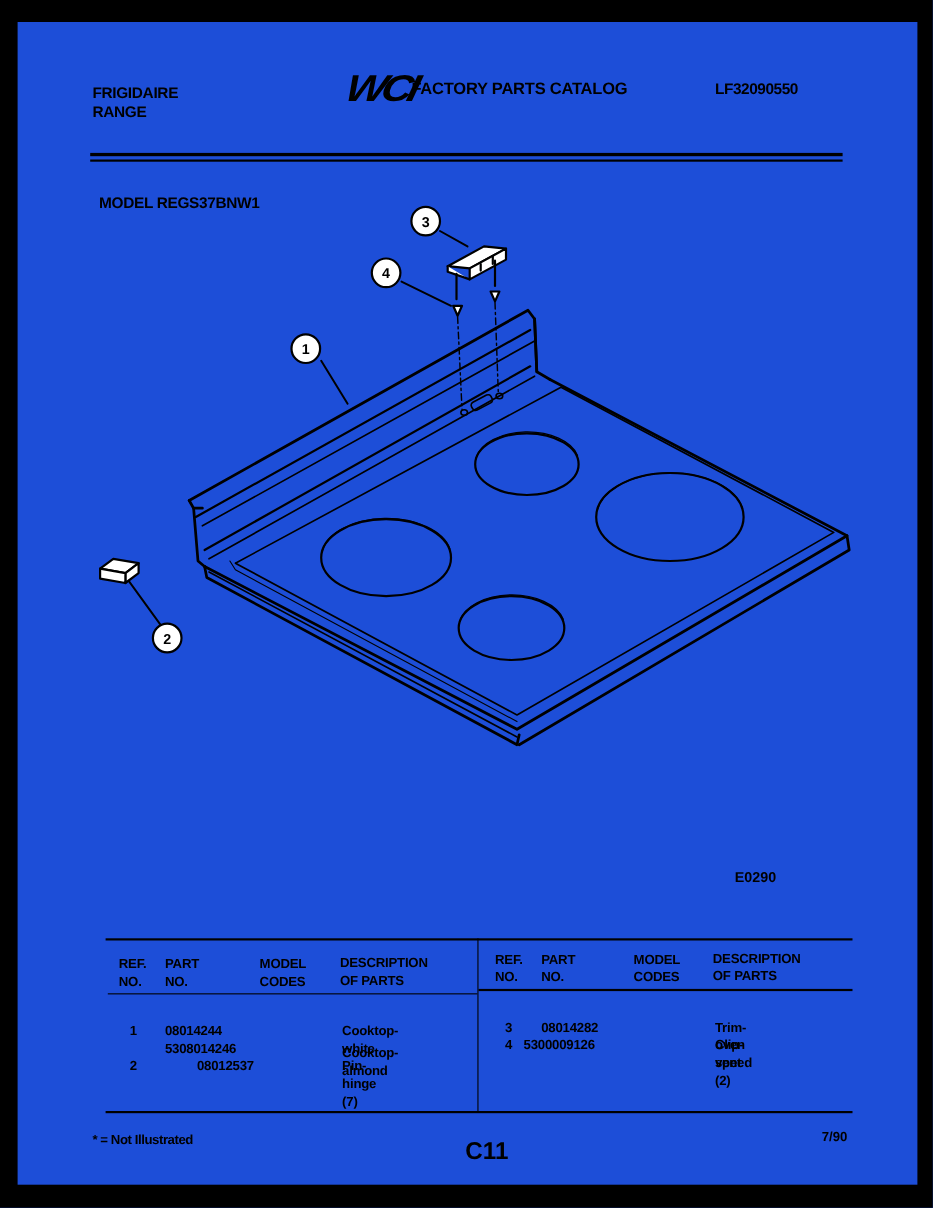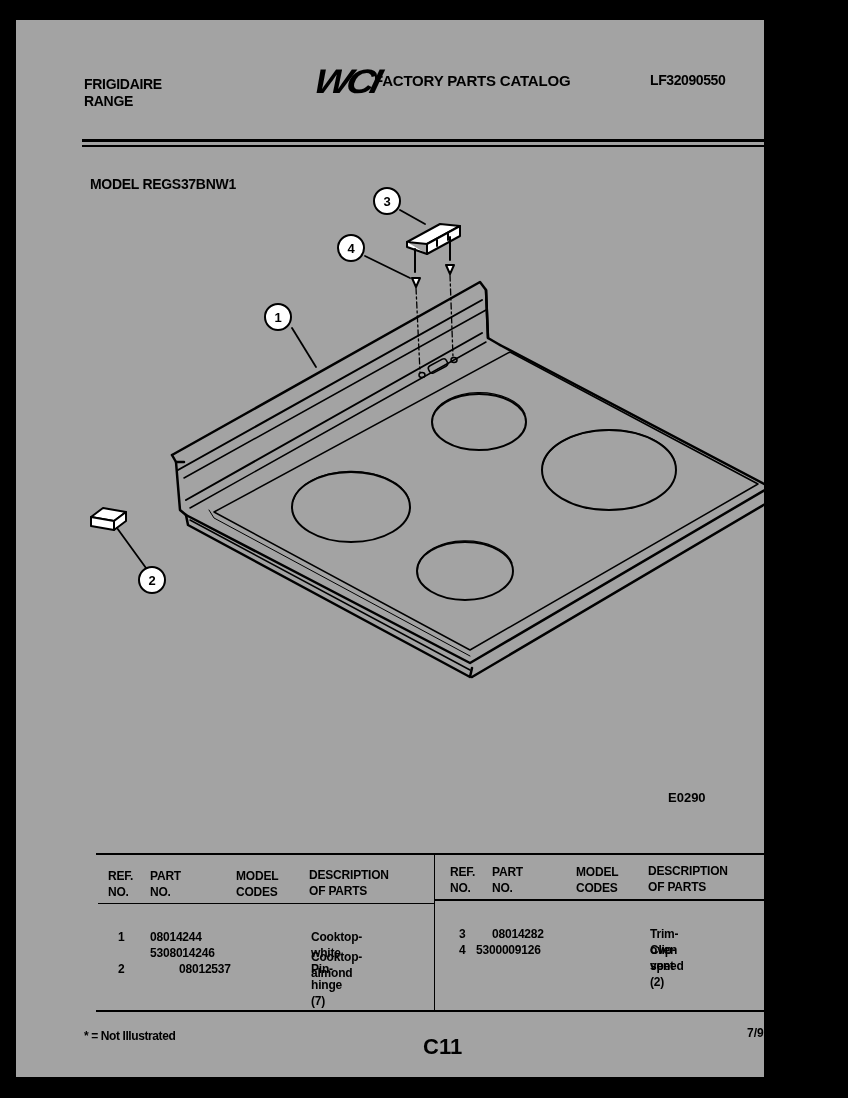--- a/index.html
+++ b/index.html
@@ -1,18 +1,18 @@
 <!DOCTYPE html>
 <html><head>
 <meta charset="utf-8">
 <style>
   html, body { margin:0; padding:0; }
   body { width:848px; height:1098px; background:#000; position:relative; overflow:hidden;
          font-family:"Liberation Sans", sans-serif; color:#000; }
-  .page { position:absolute; left:16px; top:20px; width:748px; height:1057px; background:#a3a3a3; }
+  .page { position:absolute; left:16px; top:20px; width:818px; height:1057px; background:#1d4ed8; }
   .abs { position:absolute; }
   .hdr-left { left:68px; top:56px; font-size:14px; line-height:17px; font-weight:bold; letter-spacing:-0.3px; }
   .logo { left:299px; top:44px; font-size:34px; font-weight:bold; font-style:italic; letter-spacing:-4px;
           transform:scaleX(1.15) skewX(-12deg); transform-origin:left; line-height:34px; }
   .catalog { left:358px; top:52px; font-size:15px; font-weight:bold; letter-spacing:-0.2px; }
   .docnum { left:634px; top:52px; font-size:14px; font-weight:bold; letter-spacing:-0.4px; }
   .rule1 { left:66px; top:119px; width:684px; height:3px; background:#000; }
   .rule2 { left:66px; top:125px; width:684px; height:2px; background:#000; }
   .model { left:74px; top:156px; font-size:14px; font-weight:bold; letter-spacing:-0.3px; }
   .diagram { left:0; top:0; }

